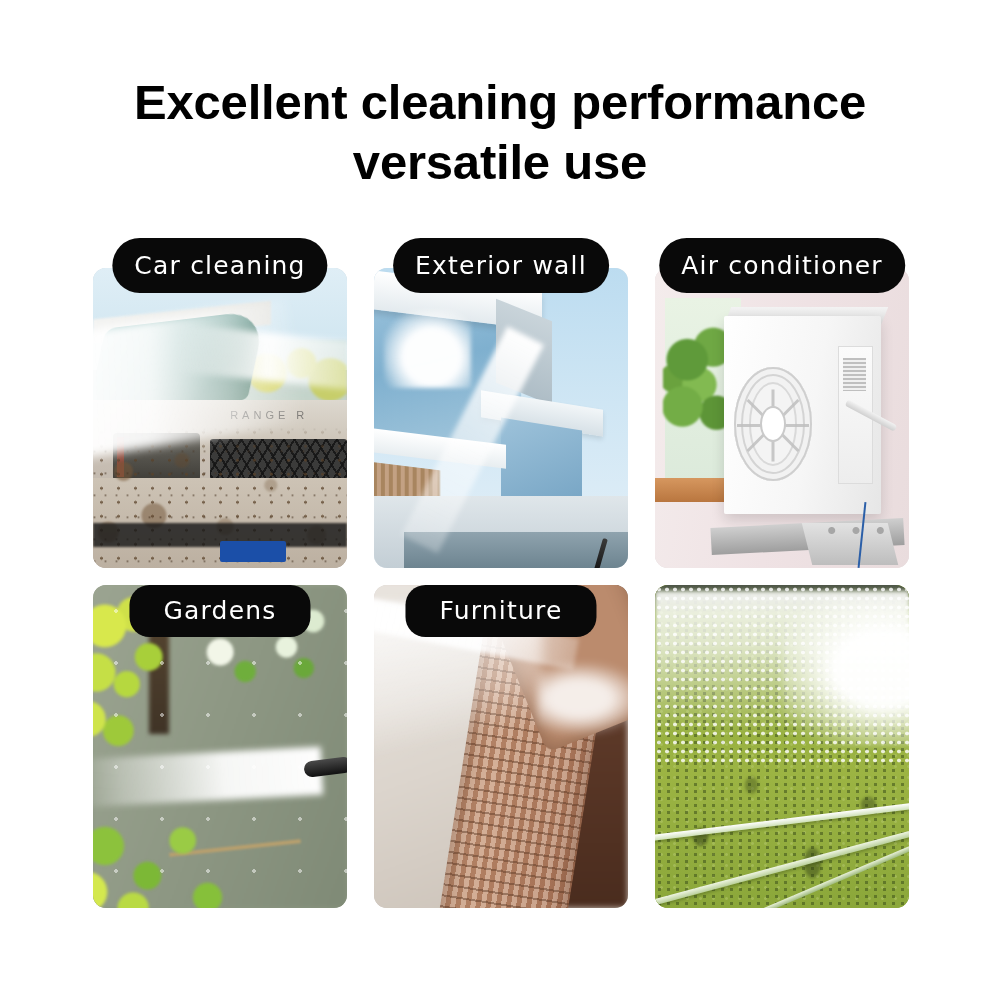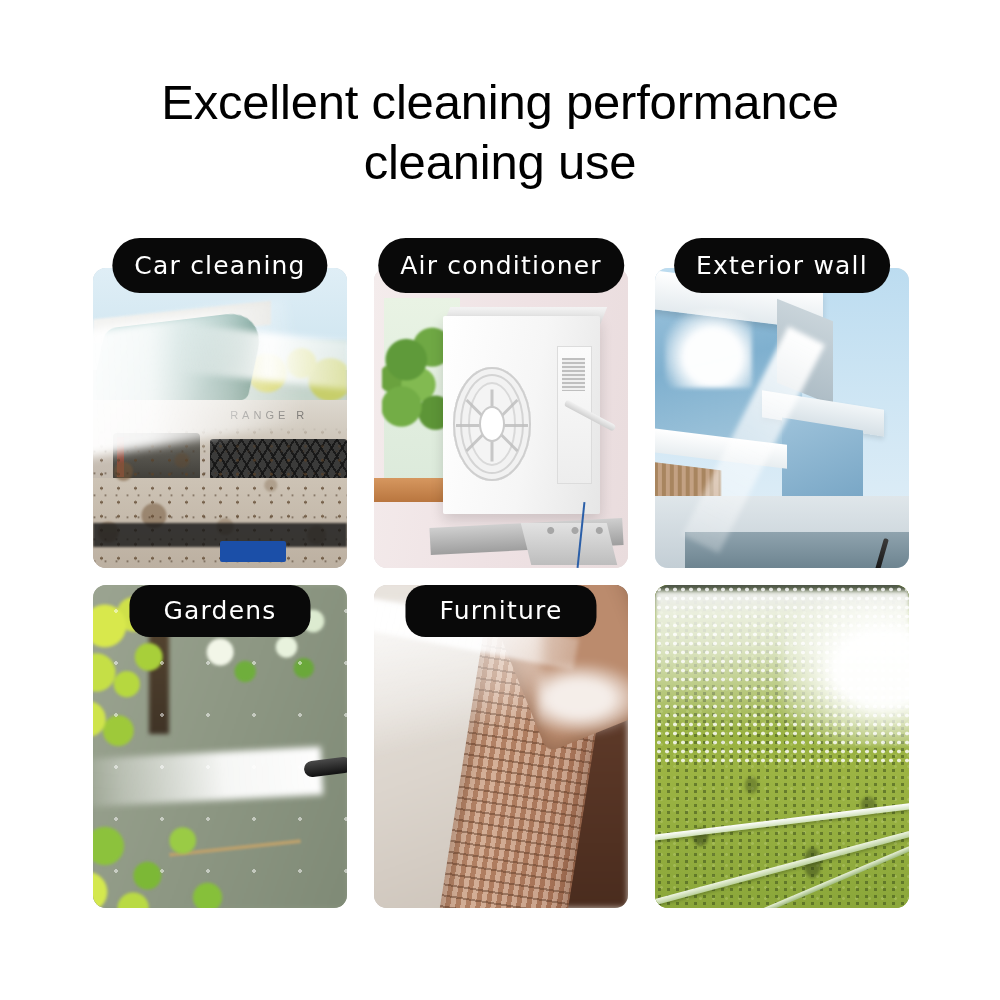--- a/index.html
+++ b/index.html
@@ -17,21 +17,21 @@
 
   
   .headline {
     position: absolute;
     top: 72px;
     left: 0;
     width: 1000px;
     text-align: center;
     color: #000000;
     font-family: "Liberation Sans", sans-serif;
-    font-weight: normal;
+    font-weight: bold;
     font-size: 49px;
     line-height: 60px;
     letter-spacing: -0.2px;
   }
   .headline .hl-line { display: block; white-space: nowrap; }
 
   
   .grid {
     position: absolute;
     left: 93px;
@@ -340,21 +340,21 @@
       radial-gradient(ellipse at 62% 86%, rgba(45,58,20,.45) 0 7px, transparent 10px),
       radial-gradient(ellipse at 84% 68%, rgba(45,58,20,.4) 0 6px, transparent 9px),
       radial-gradient(ellipse at 38% 62%, rgba(45,58,20,.35) 0 5px, transparent 8px);
     filter: blur(1px); }
 </style>
 </head>
 <body>
 
 <div class="headline">
   <span class="hl-line">Excellent cleaning performance</span>
-  <span class="hl-line">cleaning use</span>
+  <span class="hl-line">versatile use</span>
 </div>
 
 <div class="grid">
 
   <div class="tile row1">
     <div class="tile-photo">
       <div class="photo-inner ph-car">
         <div class="sky"></div>
         <div class="foliage"></div>
         <div class="roofline"></div>
@@ -366,20 +366,40 @@
         <div class="mud"></div>
         <div class="speckle"></div>
         <div class="wordmark">RANGE R</div>
         <div class="darkstrip"></div>
         <div class="plate"></div>
         <div class="spray"></div>
         <div class="spray2"></div>
       </div>
     </div>
     <div class="badge">Car cleaning</div>
+  </div>
+
+  <div class="tile row1">
+    <div class="tile-photo">
+      <div class="photo-inner ph-wall">
+        <div class="glasswall"></div>
+        <div class="eave1"></div>
+        <div class="eave1b"></div>
+        <div class="eave2"></div>
+        <div class="glass2"></div>
+        <div class="balcony"></div>
+        <div class="slats"></div>
+        <div class="lowerwall"></div>
+        <div class="ground"></div>
+        <div class="jet"></div>
+        <div class="burst"></div>
+        <div class="nozzle"></div>
+      </div>
+    </div>
+    <div class="badge">Exterior wall</div>
   </div>
 
   <div class="tile row1">
     <div class="tile-photo">
       <div class="photo-inner ph-ac">
         <div class="wallbg"></div>
         <div class="window"></div>
         <div class="tree"></div>
         <div class="rail"></div>
         <div class="unit-top"></div>
@@ -399,40 +419,20 @@
         <div class="pipe"></div>
         <div class="bracket"></div>
         <div class="bracket2"></div>
         <div class="holes"></div>
         <div class="cable"></div>
       </div>
     </div>
     <div class="badge">Air conditioner</div>
   </div>
 
-  <div class="tile row1">
-    <div class="tile-photo">
-      <div class="photo-inner ph-wall">
-        <div class="glasswall"></div>
-        <div class="eave1"></div>
-        <div class="eave1b"></div>
-        <div class="eave2"></div>
-        <div class="glass2"></div>
-        <div class="balcony"></div>
-        <div class="slats"></div>
-        <div class="lowerwall"></div>
-        <div class="ground"></div>
-        <div class="jet"></div>
-        <div class="burst"></div>
-        <div class="nozzle"></div>
-      </div>
-    </div>
-    <div class="badge">Exterior wall</div>
-  </div>
-
   <div class="tile row2">
     <div class="tile-photo">
       <div class="photo-inner ph-gard">
         <div class="wall"></div>
         <div class="post"></div>
         <div class="leaves-l"></div>
         <div class="branch"></div>
         <div class="stick"></div>
         <div class="leaves-b"></div>
         <div class="drops"></div>

